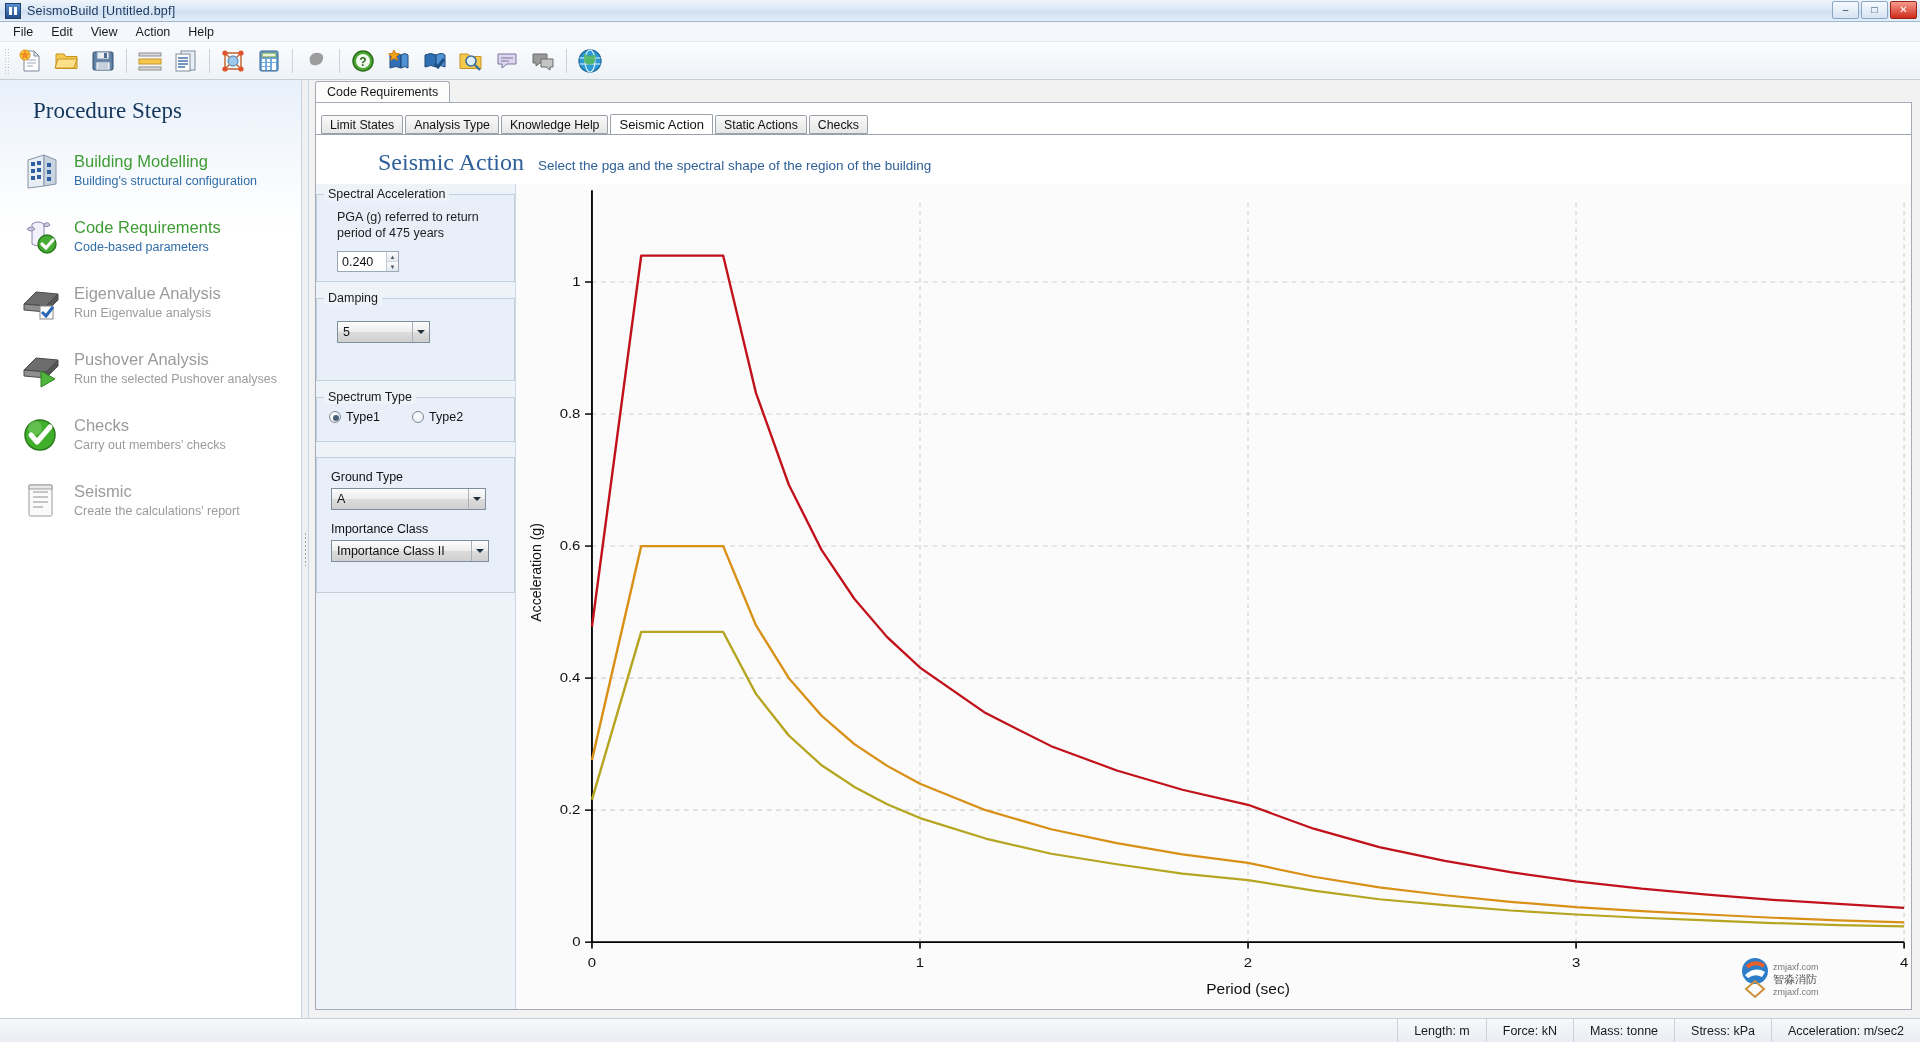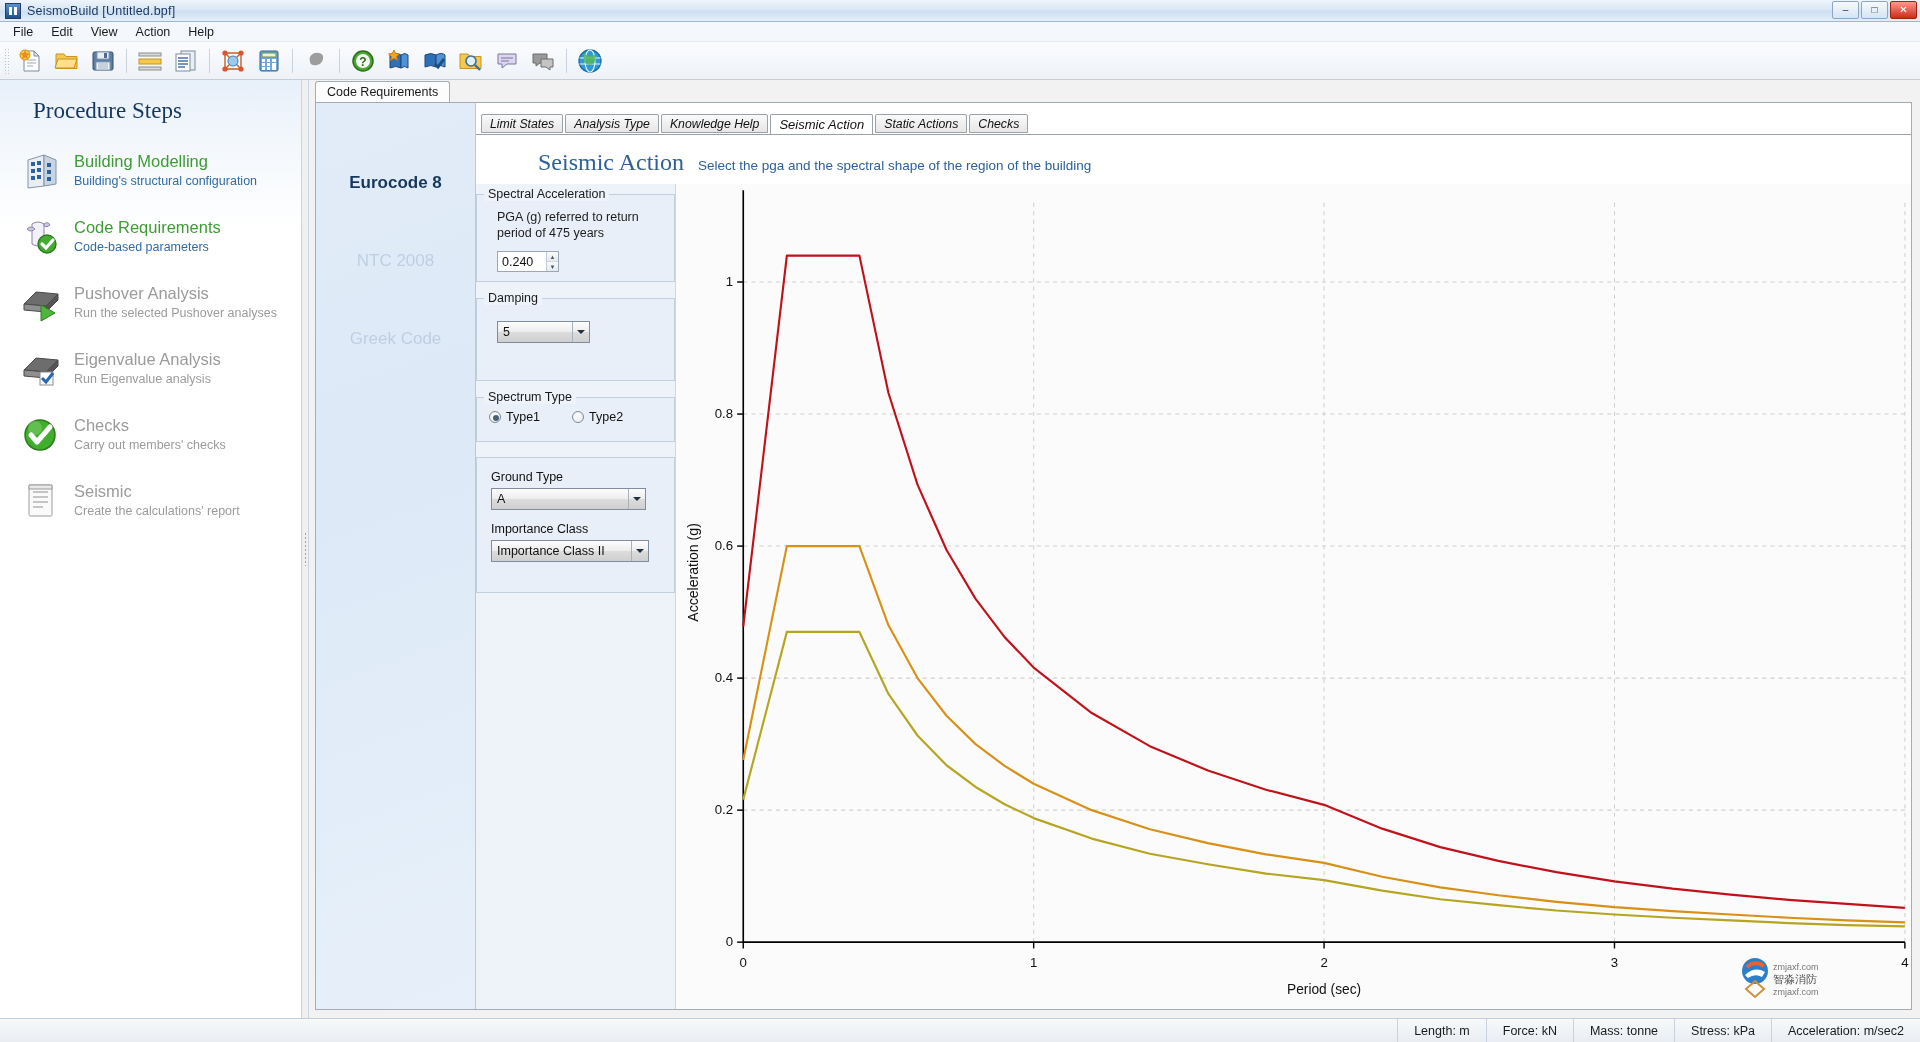--- a/index.html
+++ b/index.html
@@ -193,22 +193,22 @@
   .code-item.inactive { color: #bfcfe2; }
 
   
   .inner {
     flex: 1; min-width: 0;
     display: flex; flex-direction: column;
     background: #ffffff;
     position: relative;
   }
   .inner-tabs {
-    display: flex; align-items: flex-start;
-    height: 20px; margin: 11px 0 0 5px; font-style: italic;
+    display: flex; align-items: center;
+    height: 20px; margin: 11px 0 0 5px;
   }
   .inner-tab {
     height: 19px; padding: 0 8px;
     font-size: 12.3px; color: #111;
     background: linear-gradient(180deg,#fafafa,#e6e6e6);
     border: 1px solid #9aa1aa;
     border-bottom: 1px solid #9aa1aa;
     margin-right: 2px; line-height: 18px;
     border-radius: 2px 2px 0 0;
   }
@@ -531,42 +531,42 @@
           <div class="sub">Code-based parameters</div>
         </div>
       </div>
 
       <div class="step disabled">
         <div class="ico">
           <svg width="42" height="42" viewBox="0 0 42 42">
             <path d="M4 22 L16 10 L38 12 L26 24 Z" fill="#6d6d6d" stroke="#4a4a4a"></path>
             <path d="M4 22 L26 24 L26 30 L4 28 Z" fill="#8f8f8f" stroke="#4a4a4a"></path>
             <path d="M26 24 L38 12 L38 18 L26 30 Z" fill="#565656" stroke="#4a4a4a"></path>
-            <path d="M21 23 L35 31 L21 39 Z" fill="#4fb53c" stroke="#2f7f22"></path>
+            <rect x="20" y="24" width="13" height="13" fill="#fdfdfd" stroke="#8a8a8a"></rect>
+            <path d="M22 30 l4 4 7-9" stroke="#2567b5" stroke-width="3" fill="none"></path>
           </svg>
         </div>
         <div class="txt">
-          <div class="ttl">Pushover Analysis</div>
-          <div class="sub">Run the selected Pushover analyses</div>
+          <div class="ttl">Eigenvalue Analysis</div>
+          <div class="sub">Run Eigenvalue analysis</div>
         </div>
       </div>
 
       <div class="step disabled">
         <div class="ico">
           <svg width="42" height="42" viewBox="0 0 42 42">
             <path d="M4 22 L16 10 L38 12 L26 24 Z" fill="#6d6d6d" stroke="#4a4a4a"></path>
             <path d="M4 22 L26 24 L26 30 L4 28 Z" fill="#8f8f8f" stroke="#4a4a4a"></path>
             <path d="M26 24 L38 12 L38 18 L26 30 Z" fill="#565656" stroke="#4a4a4a"></path>
-            <rect x="20" y="24" width="13" height="13" fill="#fdfdfd" stroke="#8a8a8a"></rect>
-            <path d="M22 30 l4 4 7-9" stroke="#2567b5" stroke-width="3" fill="none"></path>
+            <path d="M21 23 L35 31 L21 39 Z" fill="#4fb53c" stroke="#2f7f22"></path>
           </svg>
         </div>
         <div class="txt">
-          <div class="ttl">Eigenvalue Analysis</div>
-          <div class="sub">Run Eigenvalue analysis</div>
+          <div class="ttl">Pushover Analysis</div>
+          <div class="sub">Run the selected Pushover analyses</div>
         </div>
       </div>
 
       <div class="step disabled">
         <div class="ico">
           <svg width="42" height="42" viewBox="0 0 42 42">
             <circle cx="20" cy="21" r="15" fill="#3fae2a" stroke="#2b7a1c" stroke-width="1.5"></circle>
             <circle cx="15" cy="14" r="7" fill="#7ed06a" opacity=".55"></circle>
             <path d="M11 21 l6 7 13-15" stroke="#ffffff" stroke-width="5" fill="none" stroke-linecap="round" stroke-linejoin="round"></path>
           </svg>
@@ -596,25 +596,20 @@
       <div class="dots"></div>
     </div>
 
     <div class="right">
       <div class="outer-tabs">
         <div class="outer-tab">Code Requirements</div>
       </div>
 
       <div class="outer-panel">
 
-        <div class="code-col">
-          <div class="code-item active">Eurocode 8</div>
-          <div class="code-item inactive">NTC 2008</div>
-          <div class="code-item inactive">Greek Code</div>
-        </div>
 
         <div class="inner">
           <div class="inner-tabs">
             <div class="inner-tab">Limit States</div>
             <div class="inner-tab">Analysis Type</div>
             <div class="inner-tab">Knowledge Help</div>
             <div class="inner-tab active">Seismic Action</div>
             <div class="inner-tab">Static Actions</div>
             <div class="inner-tab">Checks</div>
           </div>

